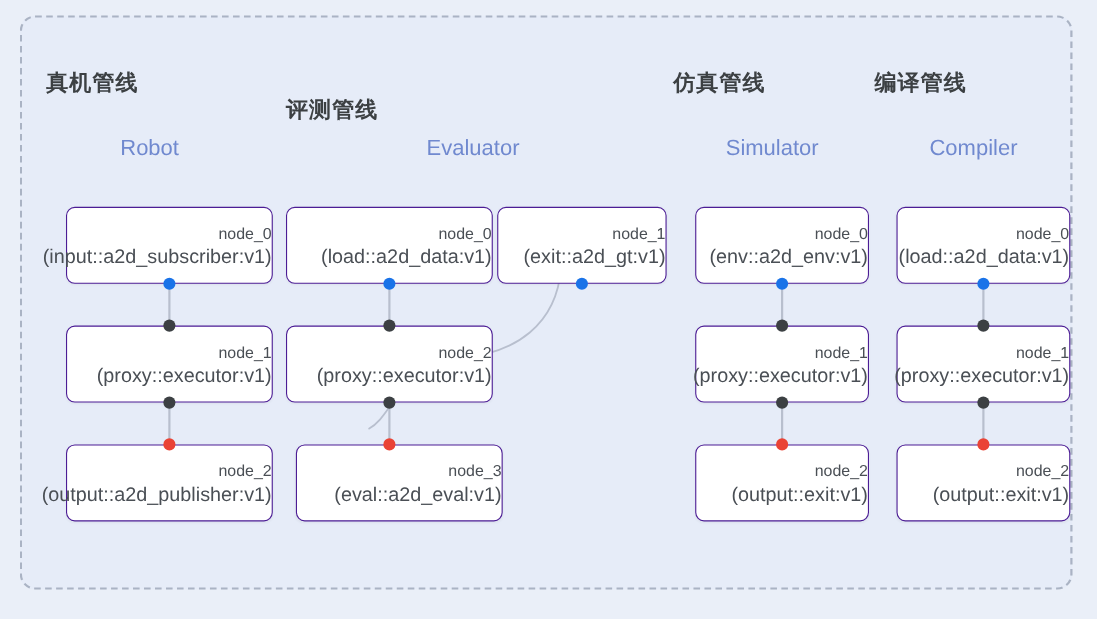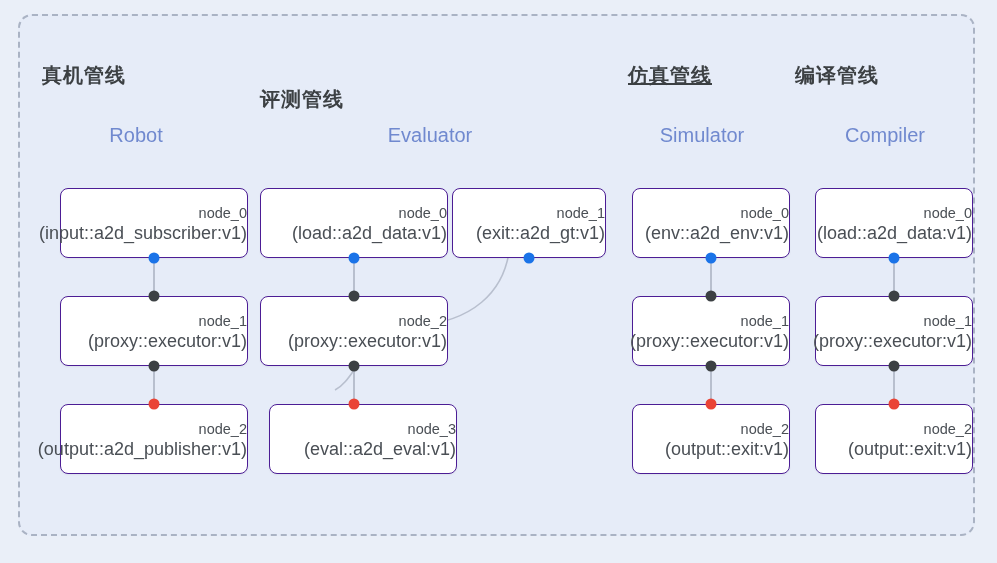--- a/index.html
+++ b/index.html
@@ -168,21 +168,21 @@
     </div>
     <div class="edge-line" style="left:334px; top:242px; height:38px;"></div>
     <div class="edge-line" style="left:334px; top:350px; height:38px;"></div>
     <div class="port port-out" style="left:334px; top:242px;"></div>
     <div class="port port-in" style="left:334px; top:280px;"></div>
     <div class="port port-in" style="left:334px; top:350px;"></div>
     <div class="port port-final" style="left:334px; top:388px;"></div>
     <div class="port port-out" style="left:509px; top:242px;"></div>
 
     <div class="pipeline" style="left:592px; width:180px;">
-      <div class="pipeline-title" style="position:absolute; top:46px; left:16px; width:180px;text-decoration:underline;">仿真管线</div>
+      <div class="pipeline-title" style="position:absolute; top:46px; left:0; width:180px;">仿真管线</div>
       <div class="pipeline-subtitle" style="position:absolute; top:108px; left:0; width:180px;">Simulator</div>
     </div>
 
     <div class="node-box" style="left:612px; top:172px; width:158px; height:70px;">
       <div class="node-id">node_0</div>
       <div class="node-type">(env::a2d_env:v1)</div>
     </div>
     <div class="node-box" style="left:612px; top:280px; width:158px; height:70px;">
       <div class="node-id">node_1</div>
       <div class="node-type">(proxy::executor:v1)</div>

